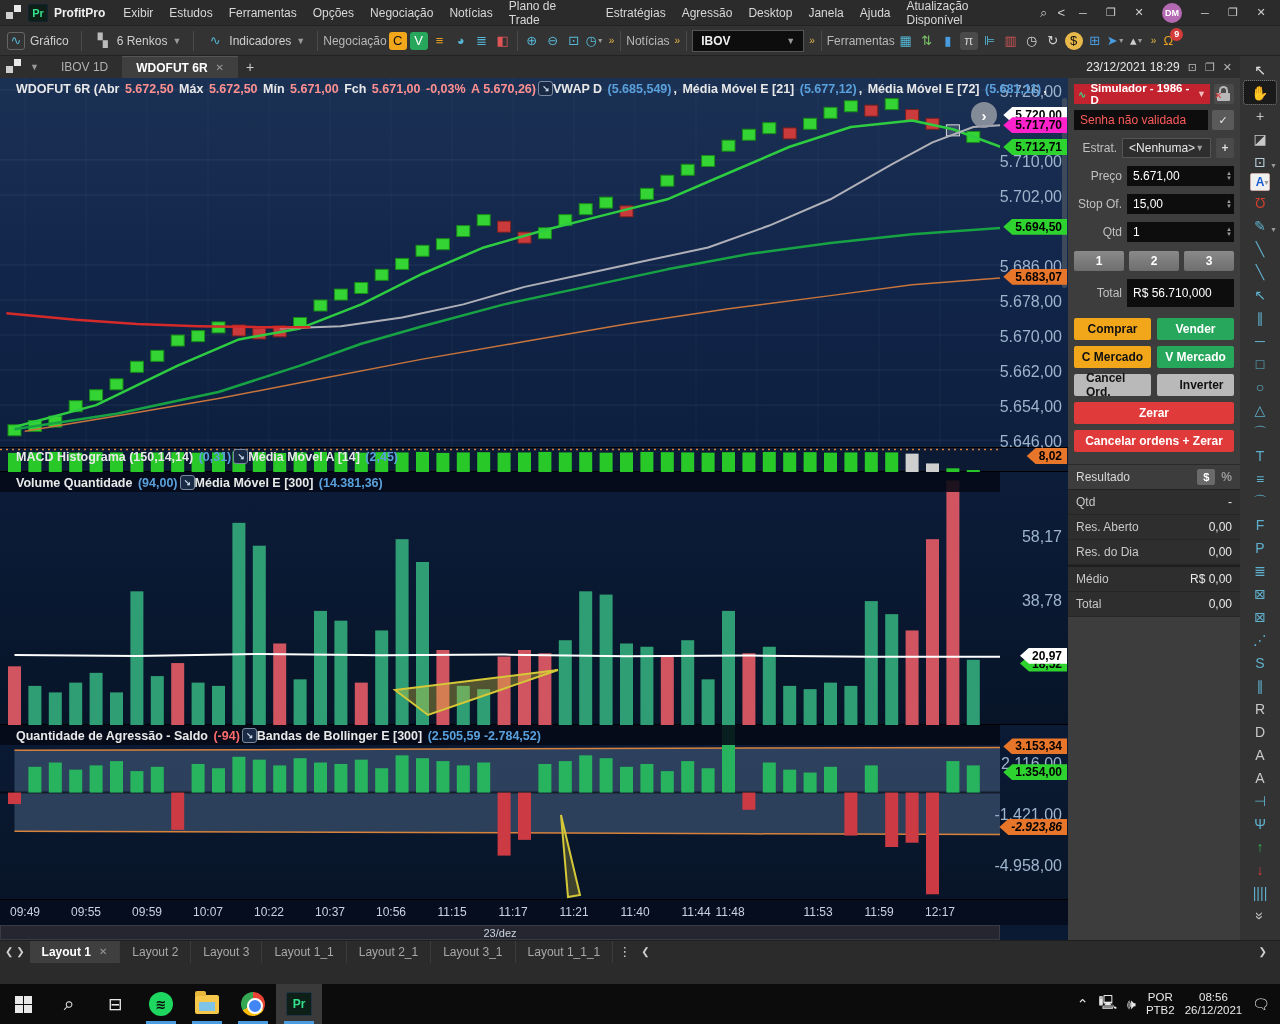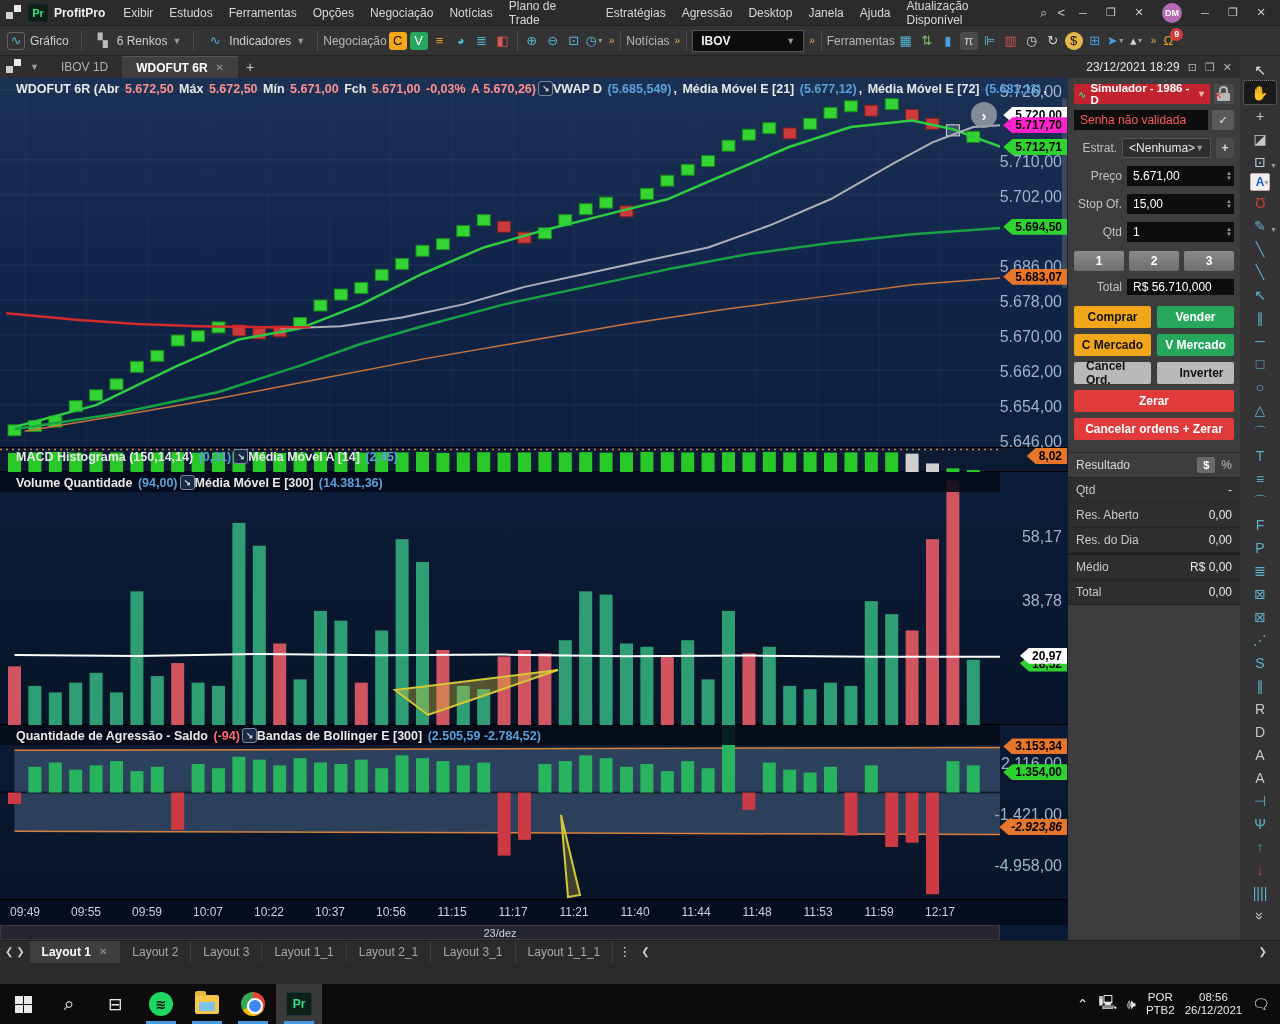--- a/index.html
+++ b/index.html
@@ -103,21 +103,21 @@
     padding:0 6px; color:#e8e8e8; }
   .fsel .caret { margin-left:auto; }
   .plusbtn { width:20px; height:20px; background:#4a4a4a; color:#ddd; display:flex; align-items:center;
     justify-content:center; border-radius:2px; font-weight:bold; }
   .spinfield { flex:1; background:#0d0d0d; height:20px; display:flex; align-items:center; padding:0 2px 0 6px;
     color:#fff; position:relative; }
   .spin { margin-left:auto; display:flex; flex-direction:column; gap:1px; color:#9a9a9a; font-size:6px; line-height:5px; }
   .qtybtns { display:flex; gap:5px; margin:9px 6px 0 6px; }
   .qtybtn { flex:1; height:20px; background:linear-gradient(#8a8a8a,#6e6e6e); color:#fff; font-weight:bold;
     display:flex; align-items:center; justify-content:center; border-radius:2px; }
-  .totfield { flex:1; background:#0d0d0d; height:16px; display:flex; align-items:center; padding:0 6px; color:#fff;text-align:center; }
+  .totfield { flex:1; background:#0d0d0d; height:28px; display:flex; align-items:center; padding:0 6px; color:#fff;text-align:center; }
   .btngrid { display:grid; grid-template-columns:1fr 1fr; gap:6px; margin:11px 6px 0 6px; }
   .obtn { height:22px; display:flex; align-items:center; justify-content:center; font-weight:bold;
     border-radius:2px; font-size:12px; }
   .obtn.buy { background:#f2a71b; color:#111; }
   .obtn.sell { background:#27a75c; color:#fff; }
   .obtn.gray { background:#b9b9b9; color:#111;padding-left:12px; }
   .obtn.red { background:#e03a3a; color:#fff; grid-column:1 / span 2; }
   .reshdr { display:flex; align-items:center; margin:12px 0 0 0; padding:4px 8px; background:#3d3d3d;
     border-top:1px solid #2a2a2a; color:#d8d8d8; }
   .reshdr .dollar { margin-left:auto; width:18px; height:16px; background:#6a6a6a; color:#fff; font-weight:bold;
@@ -620,21 +620,21 @@
         <span class="tl" style="left: 147px;">09:59</span>
         <span class="tl" style="left: 208px;">10:07</span>
         <span class="tl" style="left: 269px;">10:22</span>
         <span class="tl" style="left: 330px;">10:37</span>
         <span class="tl" style="left: 391px;">10:56</span>
         <span class="tl" style="left: 452px;">11:15</span>
         <span class="tl" style="left: 513px;">11:17</span>
         <span class="tl" style="left: 574px;">11:21</span>
         <span class="tl" style="left: 635px;">11:40</span>
         <span class="tl" style="left: 696px;">11:44</span>
-        <span class="tl" style="left: 757px;">11:48</span>
+        <span class="tl" style="left: 730px;">11:48</span>
         <span class="tl" style="left: 818px;">11:53</span>
         <span class="tl" style="left: 879px;">11:59</span>
         <span class="tl" style="left: 940px;">12:17</span>
       </div>
     <div class="date-bar">
       <span>23/dez</span>
     </div>
   </div>
 
   <div class="order-panel">

